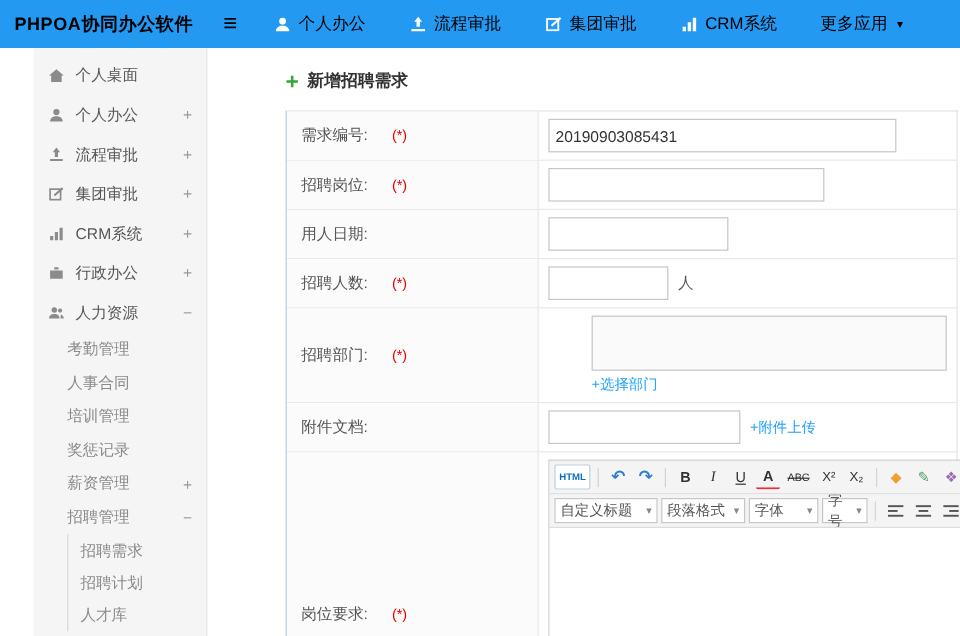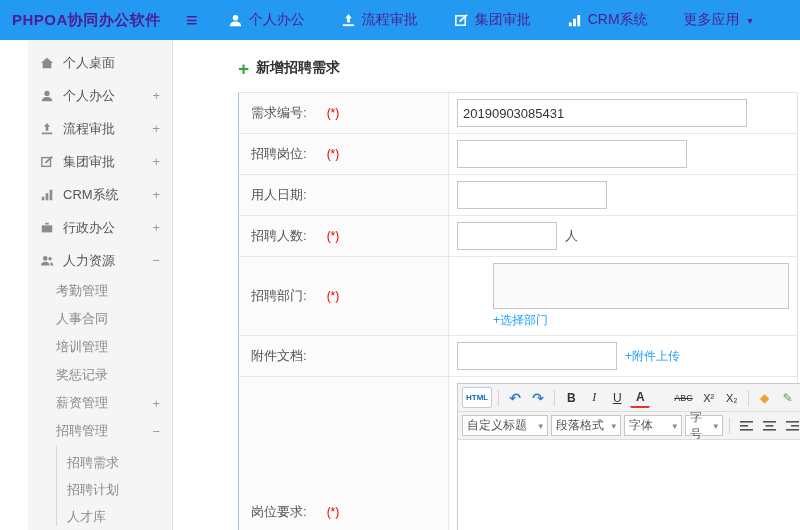--- a/index.html
+++ b/index.html
@@ -1,41 +1,41 @@
 <!DOCTYPE html>
 <html><head>
 <meta charset="utf-8">
 <style>
   * { box-sizing: border-box; margin: 0; padding: 0; }
   html, body { width: 800px; height: 530px; overflow: hidden; background: #fff;
     font-family: "Liberation Sans", "DejaVu Sans", sans-serif; }
 
   
-  .topbar { height: 40px; background: #2499f2; display: flex; align-items: center; color: #4c1d95; }
+  .topbar { height: 40px; background: #2499f2; display: flex; align-items: center; color: #000000; }
   .logo { width: 186px; padding-left: 12px; font-size: 15px; font-weight: bold; letter-spacing: .5px; }
   .hamburger { font-size: 20px; margin-right: 30px; cursor: pointer; line-height: 1; }
   .topnav { display: flex; align-items: center; gap: 36px; font-size: 14px; }
   .nav-item { display: flex; align-items: center; gap: 6px; cursor: pointer; }
   .nav-item svg { display: block; }
   .nav-caret { font-size: 10px; margin-left: 2px; }
 
   
   .layout { display: flex; height: 490px; padding-left: 28px; }
 
   
   .sidebar { width: 145px; background: #f5f5f5; border-right: 1px solid #e3e3e3;
     font-size: 13px; color: #555; padding-top: 6px; flex: none; }
   .s-item { height: 33px; display: flex; align-items: center; padding: 0 12px; gap: 9px; cursor: pointer; }
   .s-item .s-icon { color: #8b8b8b; display: flex; }
   .s-item .s-label { flex: 1; }
   .s-toggle { color: #999; font-size: 13px; }
   .s-sub { height: 28px; display: flex; align-items: center; padding: 0 12px 0 28px; color: #8a8a8a; cursor: pointer; }
   .s-sub .s-label { flex: 1; }
   .s-sub3-wrap { margin-left: 28px; border-left: 1px solid #d8d8d8; }
-  .s-sub3 { height: 27px; display: flex; align-items: flex-end; padding-left: 10px; color: #8a8a8a; cursor: pointer; }
+  .s-sub3 { height: 27px; display: flex; align-items: center; padding-left: 10px; color: #8a8a8a; cursor: pointer; }
 
   
   .main { flex: 1; padding: 14px 2px 0 65px; background: #fff; overflow: hidden; }
   .page-title { display: flex; align-items: center; gap: 7px; height: 28px; }
   .title-plus { color: #3aa33a; font-weight: 900; font-size: 19px; line-height: 1; }
   .title-text { font-size: 14px; font-weight: bold; color: #333; }
 
   .form-table { margin-top: 10px; border: 1px solid #e3e3e3; border-left: 1px solid #a9c6e2; }
   .frow { display: grid; grid-template-columns: 210px 1fr; border-bottom: 1px solid #e8e8e8; }
   .frow:last-child { border-bottom: none; }
@@ -58,21 +58,21 @@
   .ed-toolbar { background: #f4f4f4; border-bottom: 1px solid #ddd; padding: 3px 4px;
     display: flex; align-items: center; gap: 3px; height: 28px; overflow: hidden; }
   .ed-btn { min-width: 20px; height: 21px; display: inline-flex; align-items: center; justify-content: center;
     font-size: 12px; color: #333; padding: 0 3px; border-radius: 2px; cursor: pointer; }
   .b-html { font-size: 8px; font-weight: bold; color: #0a6ebd; border: 1px solid #b9cfe2; background: #fff; }
   .b-undo, .b-redo { color: #2d7dd2; font-size: 14px; font-weight: bold; }
   .b-bold { font-weight: bold; }
   .b-italic { font-style: italic; font-family: "Liberation Serif", serif; }
   .b-underline { text-decoration: underline; }
   .b-fontstyle { border-bottom: 2px solid #e03333; font-weight: bold; }
-  .b-strike { font-size: 9px; text-decoration: line-through; margin-left: 18px; }
+  .b-strike { font-size: 9px; text-decoration: line-through; }
   .b-supsub { font-size: 11px; }
   .b-eraser { color: #f0a030; }
   .b-pencil { color: #4a9e5c; }
   .b-palette { color: #9a6bb0; }
   .b-quote { color: #777; font-weight: bold; font-size: 16px; font-family: "Liberation Serif", serif; }
   .ed-sep { width: 1px; height: 16px; background: #d3d3d3; margin: 0 3px; flex: none; }
   .ed-select { height: 21px; background: #fff; border: 1px solid #c6c6c6; display: inline-flex;
     align-items: center; justify-content: space-between; font-size: 12px; color: #555;
     padding: 0 4px; gap: 5px; cursor: pointer; flex: none; }
   .sel-caret { font-size: 9px; color: #888; }

